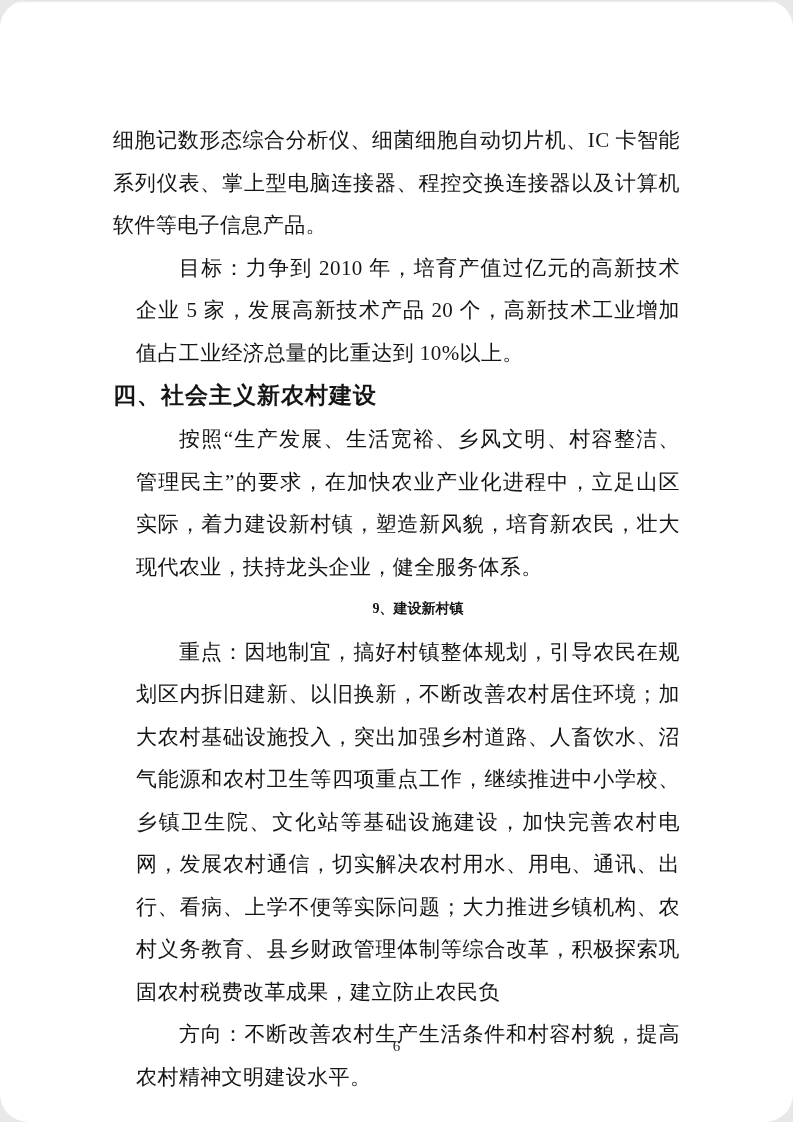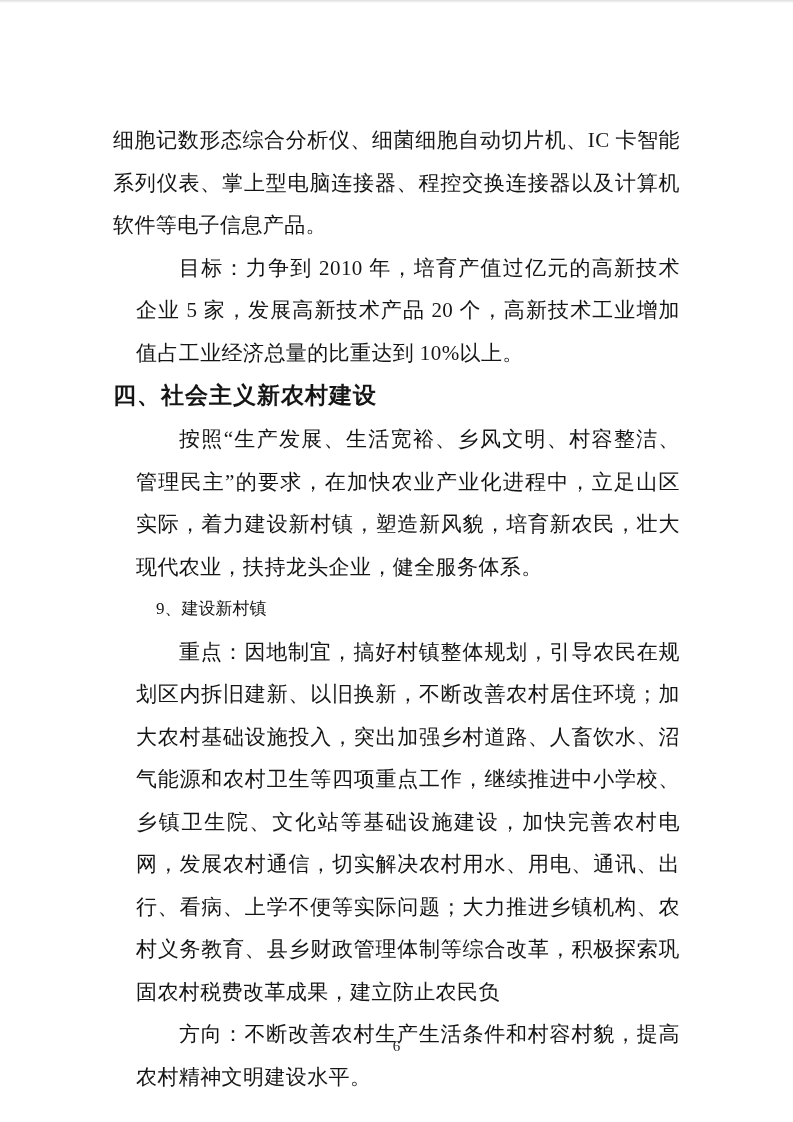--- a/index.html
+++ b/index.html
@@ -8,20 +8,21 @@
     background: #e8e8e8;
   }
   .page {
     position: relative;
     width: 793px;
     height: 1122px;
     background: #ffffff;
     overflow: hidden;
     font-family: "Liberation Serif", "DejaVu Serif", serif;
     color: #151515;
+    border-radius: 28px;
   }
   
   .page::before {
     content: "";
     position: absolute;
     left: 0; top: 0;
     width: 100%; height: 3px;
     background: linear-gradient(to bottom, rgba(120,120,120,0.25), rgba(255,255,255,0));
     pointer-events: none;
   }
@@ -43,25 +44,25 @@
     text-indent: 43px;
     margin-left: 23px;
   }
   .heading1 {
     font-size: 23px;
     font-weight: bold;
     line-height: 44px;
     letter-spacing: 1px;
   }
   .heading2 {
-    font-size: 17px;
-    font-weight: normal;
+    font-size: 14px;
+    font-weight: bold;
     line-height: 42.5px;
     text-indent: 43px;
-    text-align: left;
+    text-align: center;
   }
   .page-number {
     position: absolute;
     left: 0;
     top: 1036px;
     width: 100%;
     text-align: center;
     font-size: 15px;
     line-height: 20px;
     color: #222;

